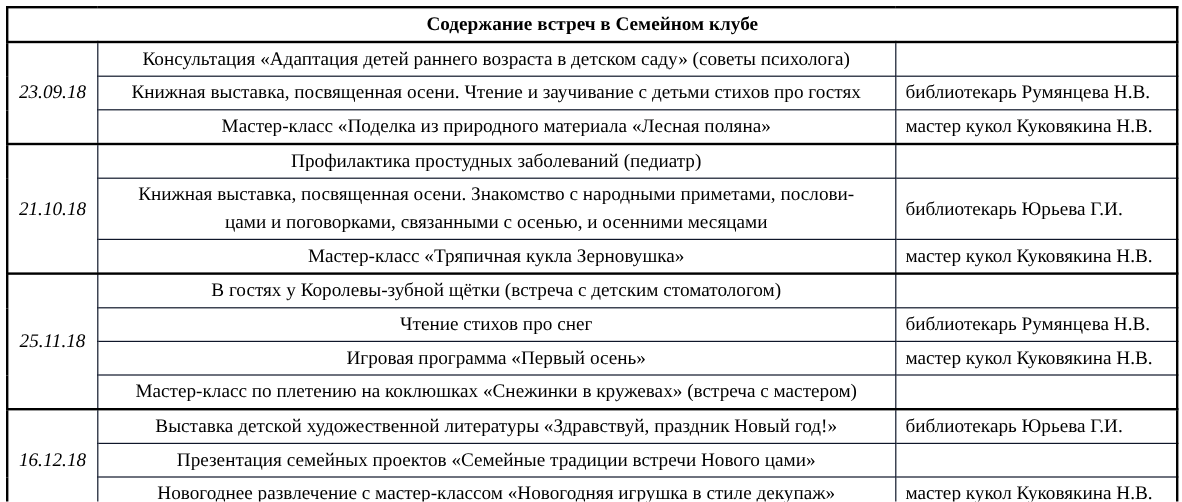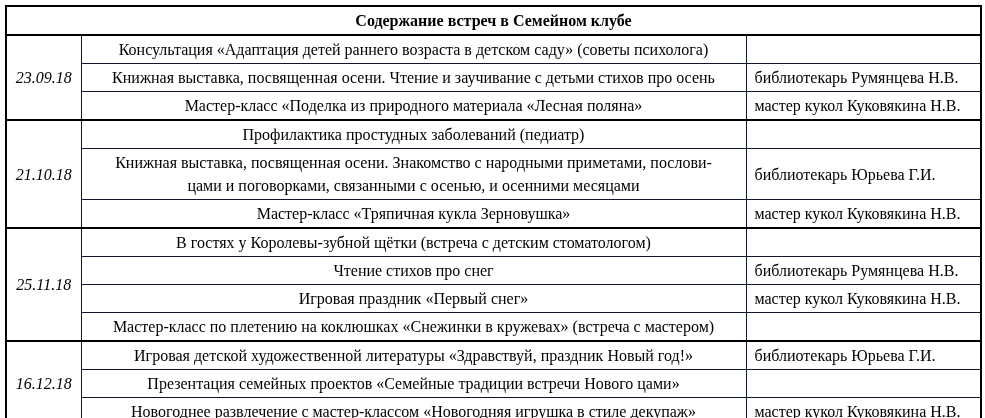--- a/index.html
+++ b/index.html
@@ -62,21 +62,21 @@
       </tr>
     </tbody>
 
     <tbody class="group">
       <tr>
         <td class="date-cell" rowspan="3">23.09.18</td>
         <td class="event-cell">Консультация «Адаптация детей раннего возраста в детском саду» (советы психолога)</td>
         <td class="person-cell"></td>
       </tr>
       <tr>
-        <td class="event-cell">Книжная выставка, посвященная осени. Чтение и заучивание с детьми стихов про осень</td>
+        <td class="event-cell">Книжная выставка, посвященная осени. Чтение и заучивание с детьми стихов про гостях</td>
         <td class="person-cell">библиотекарь Румянцева Н.В.</td>
       </tr>
       <tr>
         <td class="event-cell">Мастер-класс «Поделка из природного материала «Лесная поляна»</td>
         <td class="person-cell">мастер кукол Куковякина Н.В.</td>
       </tr>
     </tbody>
 
     <tbody class="group">
       <tr>
@@ -99,33 +99,33 @@
       <tr>
         <td class="date-cell" rowspan="4">25.11.18</td>
         <td class="event-cell">В гостях у Королевы-зубной щётки (встреча с детским стоматологом)</td>
         <td class="person-cell"></td>
       </tr>
       <tr>
         <td class="event-cell">Чтение стихов про снег</td>
         <td class="person-cell">библиотекарь Румянцева Н.В.</td>
       </tr>
       <tr>
-        <td class="event-cell">Игровая праздник «Первый снег»</td>
+        <td class="event-cell">Игровая программа «Первый осень»</td>
         <td class="person-cell">мастер кукол Куковякина Н.В.</td>
       </tr>
       <tr>
         <td class="event-cell">Мастер-класс по плетению на коклюшках «Снежинки в кружевах» (встреча с мастером)</td>
         <td class="person-cell"></td>
       </tr>
     </tbody>
 
     <tbody class="group">
       <tr>
         <td class="date-cell" rowspan="3">16.12.18</td>
-        <td class="event-cell">Игровая детской художественной литературы «Здравствуй, праздник Новый год!»</td>
+        <td class="event-cell">Выставка детской художественной литературы «Здравствуй, праздник Новый год!»</td>
         <td class="person-cell">библиотекарь Юрьева Г.И.</td>
       </tr>
       <tr>
         <td class="event-cell">Презентация семейных проектов «Семейные традиции встречи Нового цами»</td>
         <td class="person-cell"></td>
       </tr>
       <tr>
         <td class="event-cell">Новогоднее развлечение с мастер-классом «Новогодняя игрушка в стиле декупаж»</td>
         <td class="person-cell">мастер кукол Куковякина Н.В.</td>
       </tr>

